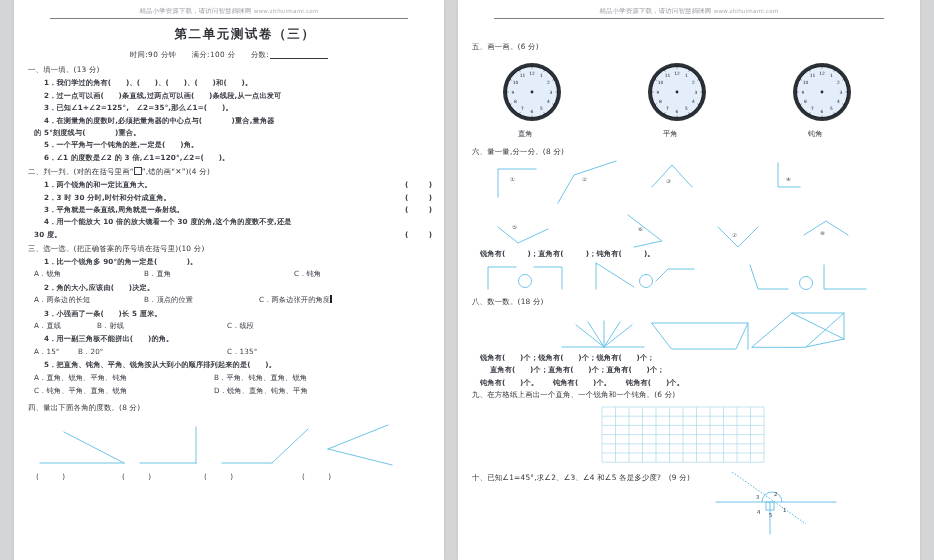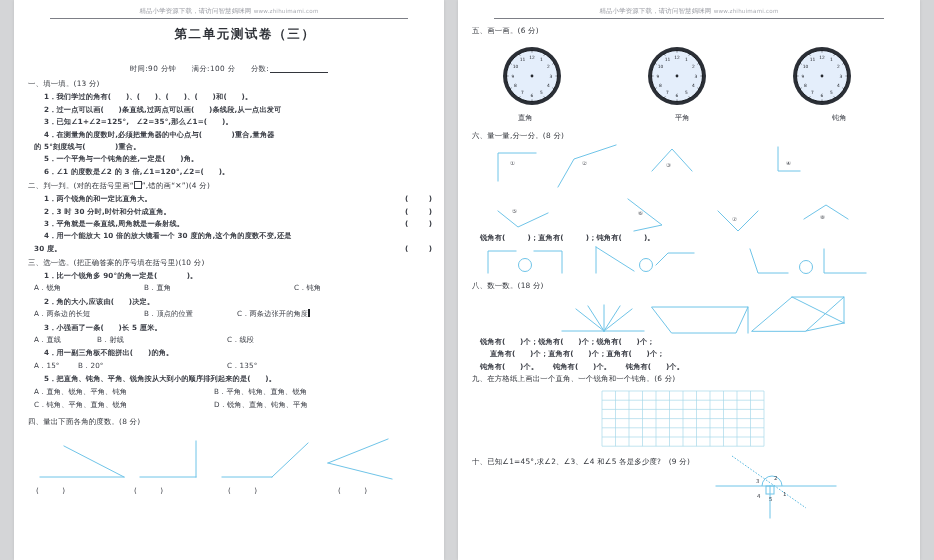--- a/index.html
+++ b/index.html
@@ -26,21 +26,21 @@
   }
   .wm .u{color:#a9abb2;font-size:5.6px;}
   .hr-top{position:absolute;left:36px;right:36px;top:18px;border-top:1px solid #7d7f86;height:0;}
 
   
   .title{
     text-align:center;font-size:12.5px;font-weight:bold;letter-spacing:1.6px;
     margin-top:26px;color:#2f3238;font-family:"DejaVu Serif","Liberation Serif",serif;padding-left:32px;
   }
   .subtitle{
-    text-align:center;font-size:7.3px;margin-top:21px;color:#3a3d45;letter-spacing:.4px;
+    text-align:center;font-size:7.3px;margin-top:7px;color:#3a3d45;letter-spacing:.4px;
   }
   .subtitle .blank{display:inline-block;width:58px;border-bottom:1px solid #33363c;height:8px;vertical-align:-2px;margin-left:1px;}
   .sec{font-size:7.4px;margin:5px 0 0 14px;letter-spacing:.2px;color:#33363c;}
   .q{font-size:7.2px;margin:3.4px 0 0 30px;letter-spacing:.15px;color:#3a3d45;line-height:1.25;position:relative;font-weight:bold;}
   .q.cont{margin-left:20px;}
   .opts{font-size:7.2px;margin:3.4px 0 0 20px;letter-spacing:.15px;color:#3a3d45;}
   .opt{display:inline-block;}
   .tf{position:absolute;right:10px;top:0;font-size:7.2px;letter-spacing:2px;}
   .boxmark{display:inline-block;width:6px;height:6px;border:1px solid #3a3d45;vertical-align:-1px;}
   .xmark{font-size:7.5px;}
@@ -49,21 +49,21 @@
   .fig{display:block;}
   svg{overflow:visible;}
   .ln{stroke:#6fc4e8;stroke-width:1;fill:none;stroke-linecap:square;}
   .grid-ln{stroke:#a8d8ea;stroke-width:.7;fill:none;}
   .dash{stroke:#5ab9e0;stroke-width:1;fill:none;stroke-dasharray:1.6 1.6;}
   .circ{stroke:#6fc4e8;stroke-width:1;fill:none;}
 
   .parens{font-size:7.2px;color:#3a3d45;letter-spacing:3px;}
   .cap{font-size:7.2px;color:#3a3d45;}
 
-  .row{display:flex;gap:12px;}
+  .row{display:flex;}
   .circ-num{font-size:4.4px;fill:#23262c;font-family:"DejaVu Sans","Liberation Sans",sans-serif;}
   .idx{font-size:5.6px;fill:#3a3d45;}
   .anglab{font-size:5.4px;fill:#3a3d45;}
   .cursor{display:inline-block;width:2px;height:8px;background:#1c1f24;vertical-align:-1px;}
 </style>
 </head>
 <body>
 
 <div class="spread">
 
@@ -116,21 +116,21 @@
 
     <div class="sec">三、选一选。(把正确答案的序号填在括号里)(10 分)</div>
 
     <div class="q">1．比一个锐角多 90°的角一定是(　　　　)。</div>
     <div class="opts">
       <span class="opt" style="width:110px">A．锐角</span><span class="opt" style="width:150px">B．直角</span><span class="opt">C．钝角</span>
     </div>
 
     <div class="q">2．角的大小,应该由(　　)决定。</div>
     <div class="opts">
-      <span class="opt" style="width:110px">A．两条边的长短</span><span class="opt" style="width:93px">B．顶点的位置</span><span class="opt">C．两条边张开的角度</span><span class="cursor"></span>
+      <span class="opt" style="width:110px">A．两条边的长短</span><span class="opt" style="width:115px">B．顶点的位置</span><span class="opt">C．两条边张开的角度</span><span class="cursor"></span>
     </div>
 
     <div class="q">3．小强画了一条(　　)长 5 厘米。</div>
     <div class="opts">
       <span class="opt" style="width:63px">A．直线</span><span class="opt" style="width:130px">B．射线</span><span class="opt">C．线段</span>
     </div>
 
     <div class="q">4．用一副三角板不能拼出(　　)的角。</div>
     <div class="opts">
       <span class="opt" style="width:44px">A．15°</span><span class="opt" style="width:149px">B．20°</span><span class="opt">C．135°</span>
@@ -180,21 +180,21 @@
   <div class="gutter"></div>
 
   <div class="page page-right">
 
     <div class="hr-top"></div>
     <div class="wm">
       <span>精品小学资源下载，请访问智慧妈咪网</span>
       <span class="u">www.zhihuimami.com</span>
     </div>
 
-    <div class="sec" style="margin-top:26px">五、画一画。(6 分)</div>
+    <div class="sec" style="margin-top:42px">五、画一画。(6 分)</div>
 
     <svg class="fig" width="420" height="72" style="margin:4px 0 0 18px">
       <g>
         <circle cx="56" cy="36" r="29" fill="#2b2f36"></circle>
         <circle cx="56" cy="36" r="25.5" fill="#e4eefb" stroke="#1a1d22" stroke-width="1"></circle>
         <circle cx="56" cy="36" r="1.4" fill="#23262c"></circle>
       </g>
       <g>
         <circle cx="201" cy="36" r="29" fill="#2b2f36"></circle>
         <circle cx="201" cy="36" r="25.5" fill="#e4eefb" stroke="#1a1d22" stroke-width="1"></circle>

